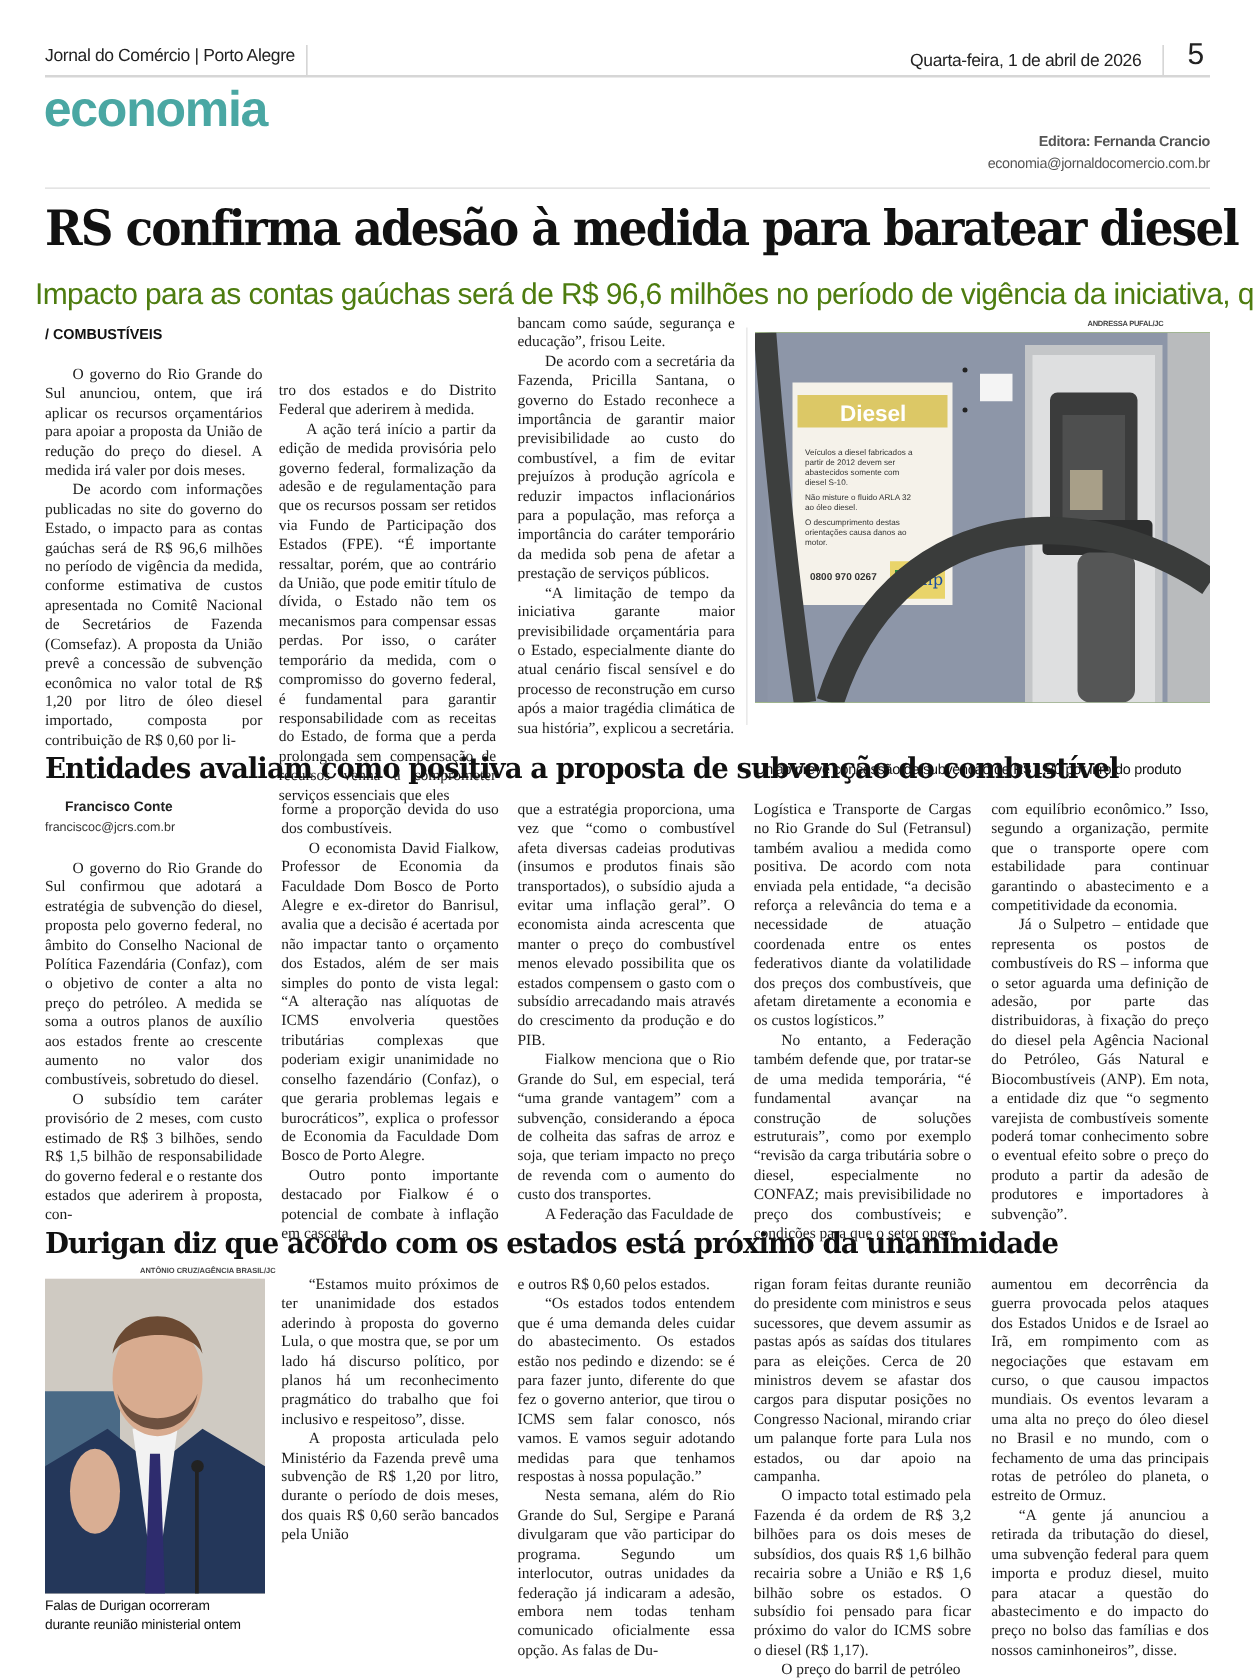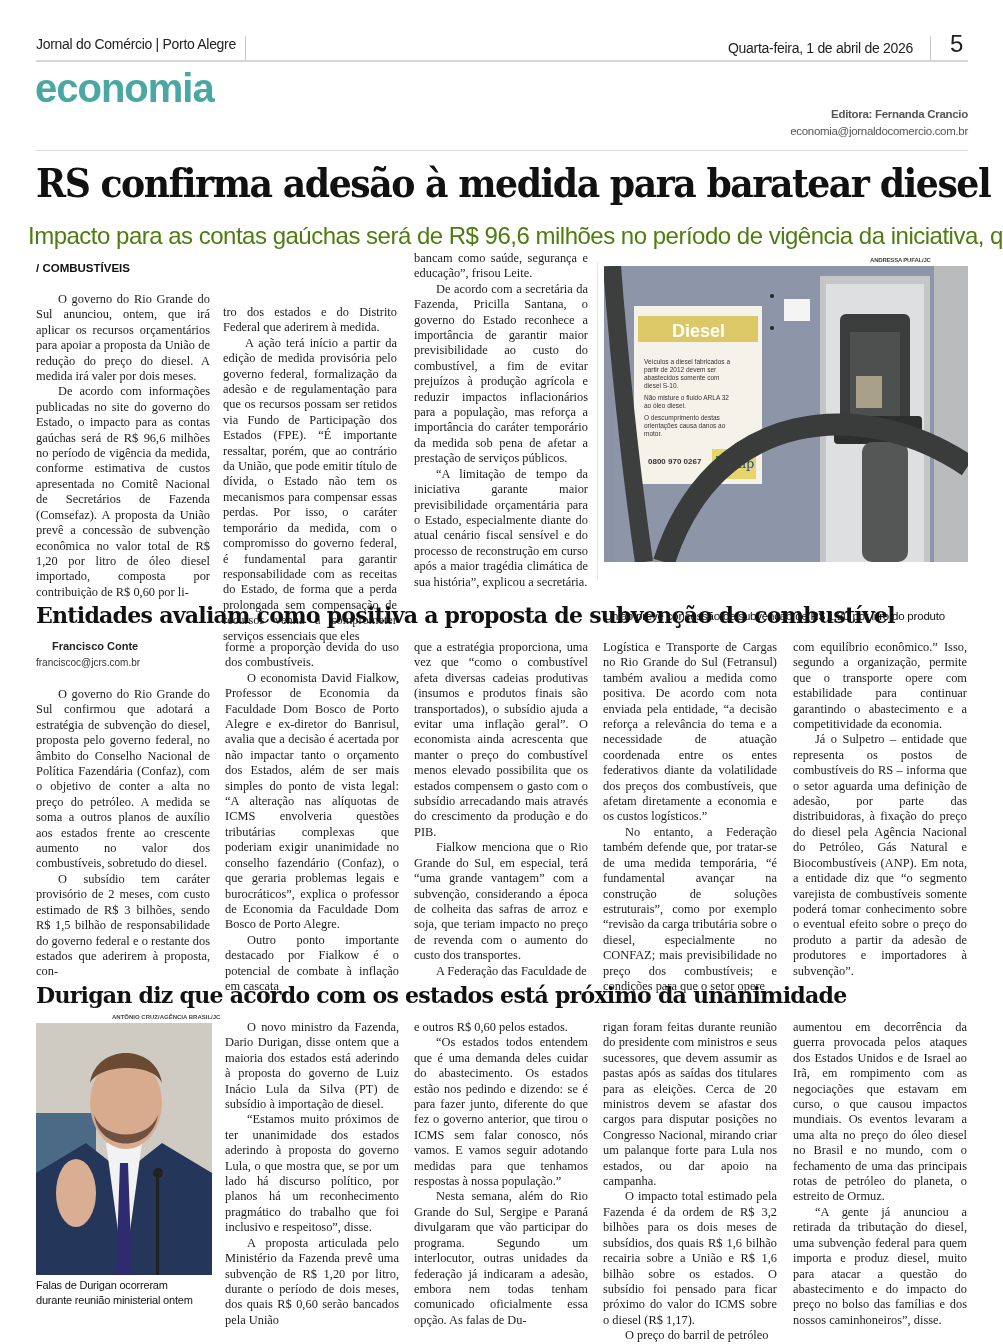--- a/index.html
+++ b/index.html
@@ -167,21 +167,20 @@
     <rect x="120" y="150" width="3" height="102" fill="#222"></rect>
     <circle cx="122" cy="150" r="5" fill="#222"></circle>
   </svg>
 </div>
 <div class="abs caption2">
   <div>Falas de Durigan ocorreram</div>
   <div>durante reunião ministerial ontem</div>
 </div>
 
 <div class="col" style="left:225px; top:1020px; width:174px;">
-  <p>O novo ministro da Fazenda, Dario Durigan, disse ontem que a maioria dos estados está aderindo à proposta do governo de Luiz Inácio Lula da Silva (PT) de subsídio à importação de diesel.</p>
   <p>“Estamos muito próximos de ter unanimidade dos estados aderindo à proposta do governo Lula, o que mostra que, se por um lado há discurso político, por planos há um reconhecimento pragmático do trabalho que foi inclusivo e respeitoso”, disse.</p>
   <p>A proposta articulada pelo Ministério da Fazenda prevê uma subvenção de R$ 1,20 por litro, durante o período de dois meses, dos quais R$ 0,60 serão bancados pela União</p>
 </div>
 <div class="col" style="left:414px; top:1020px; width:174px;">
   <p class="noindent">e outros R$ 0,60 pelos estados.</p>
   <p>“Os estados todos entendem que é uma demanda deles cuidar do abastecimento. Os estados estão nos pedindo e dizendo: se é para fazer junto, diferente do que fez o governo anterior, que tirou o ICMS sem falar conosco, nós vamos. E vamos seguir adotando medidas para que tenhamos respostas à nossa população.”</p>
   <p>Nesta semana, além do Rio Grande do Sul, Sergipe e Paraná divulgaram que vão participar do programa. Segundo um interlocutor, outras unidades da federação já indicaram a adesão, embora nem todas tenham comunicado oficialmente essa opção. As falas de Du-</p>
 </div>
 <div class="col" style="left:603px; top:1020px; width:174px;">
   <p class="noindent">rigan foram feitas durante reunião do presidente com ministros e seus sucessores, que devem assumir as pastas após as saídas dos titulares para as eleições. Cerca de 20 ministros devem se afastar dos cargos para disputar posições no Congresso Nacional, mirando criar um palanque forte para Lula nos estados, ou dar apoio na campanha.</p>

